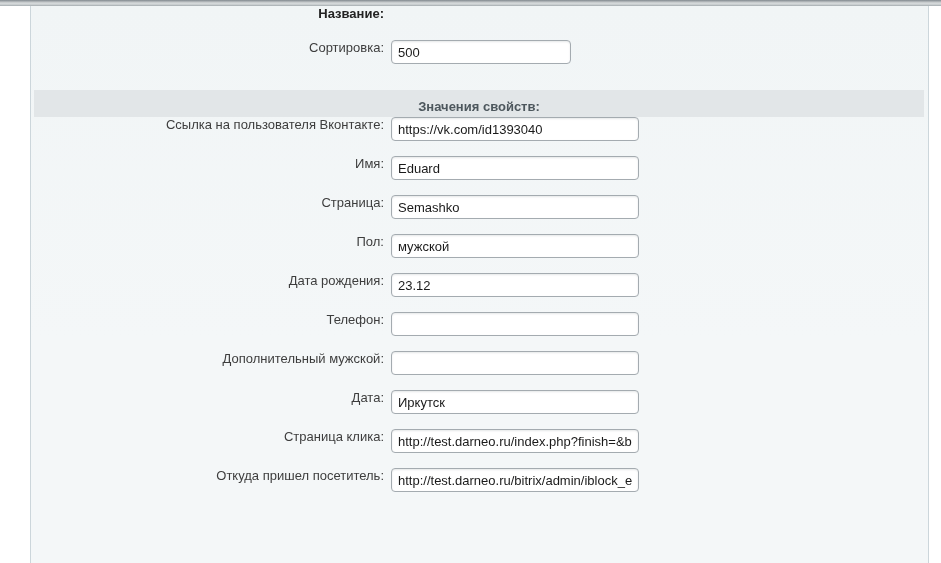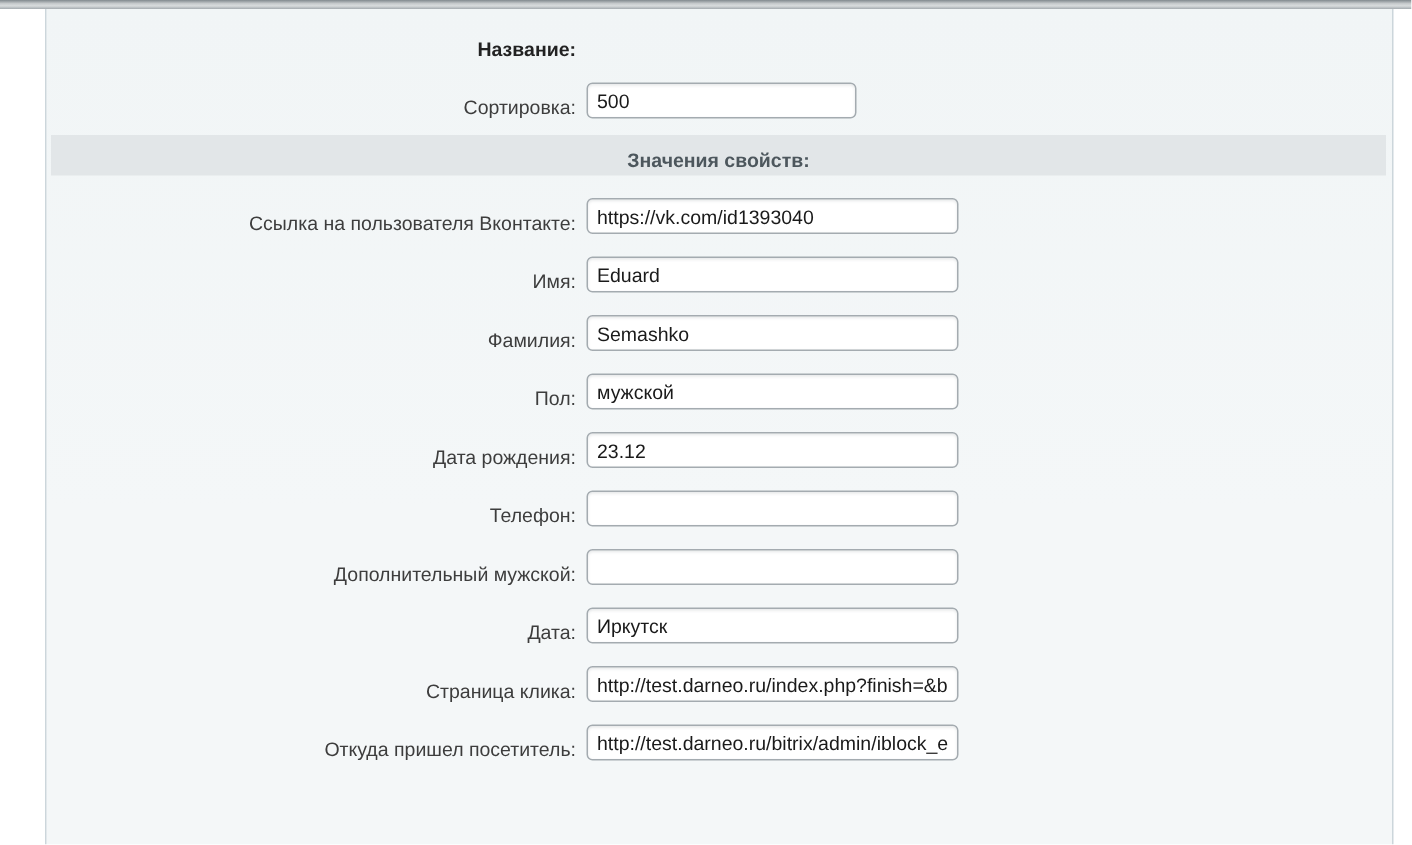--- a/index.html
+++ b/index.html
@@ -19,21 +19,21 @@
   
   .panel {
     position: absolute; left: 30px; top: 6px;
     width: 899px; height: 557px;
     background: linear-gradient(180deg, #f1f5f6 0%, #f4f7f8 60%, #f4f7f8 100%);
     border-left: 1px solid #ccd6db;
     border-right: 1px solid #ccd6db;
   }
   .form-row {
     display: flex;
-    align-items: flex-end;
+    align-items: flex-start;
     height: 39px;
   }
   .field-label {
     flex: none;
     width: 360px;
     text-align: right;
     padding-right: 7px;
     font-size: 13px;
     color: #3d3d3d;
     white-space: nowrap;
@@ -99,21 +99,21 @@
           <input type="text" class="text-input" value="https://vk.com/id1393040" style="">
         </div>
       </div>
       <div class="form-row">
         <label class="field-label">Имя:</label>
         <div class="field-cell">
           <input type="text" class="text-input" value="Eduard" style="">
         </div>
       </div>
       <div class="form-row">
-        <label class="field-label">Фамилия:</label>
+        <label class="field-label">Страница:</label>
         <div class="field-cell">
           <input type="text" class="text-input" value="Semashko" style="">
         </div>
       </div>
       <div class="form-row">
         <label class="field-label">Пол:</label>
         <div class="field-cell">
           <input type="text" class="text-input" value="мужской" style="">
         </div>
       </div>

